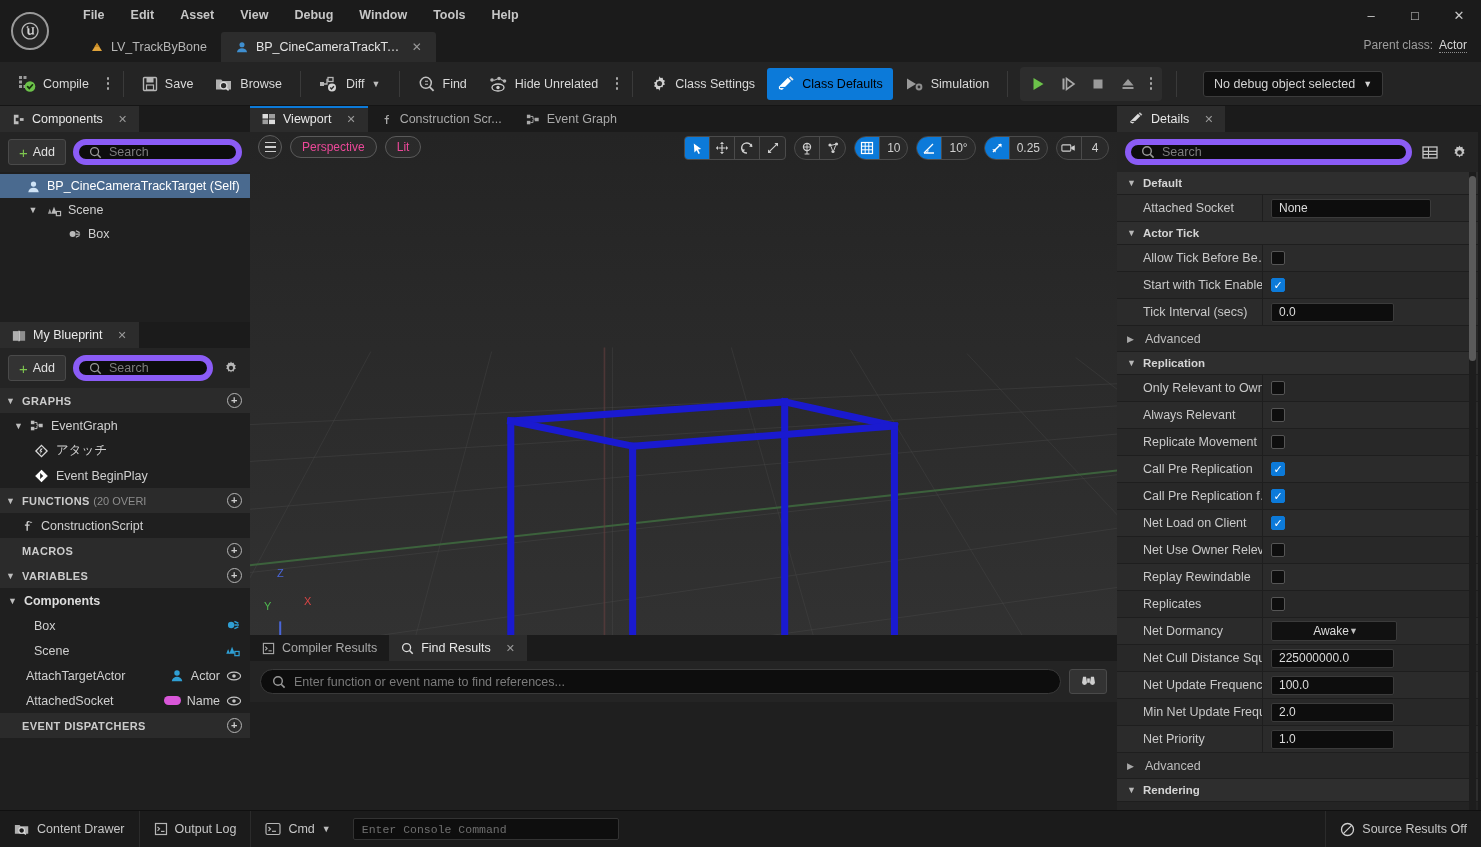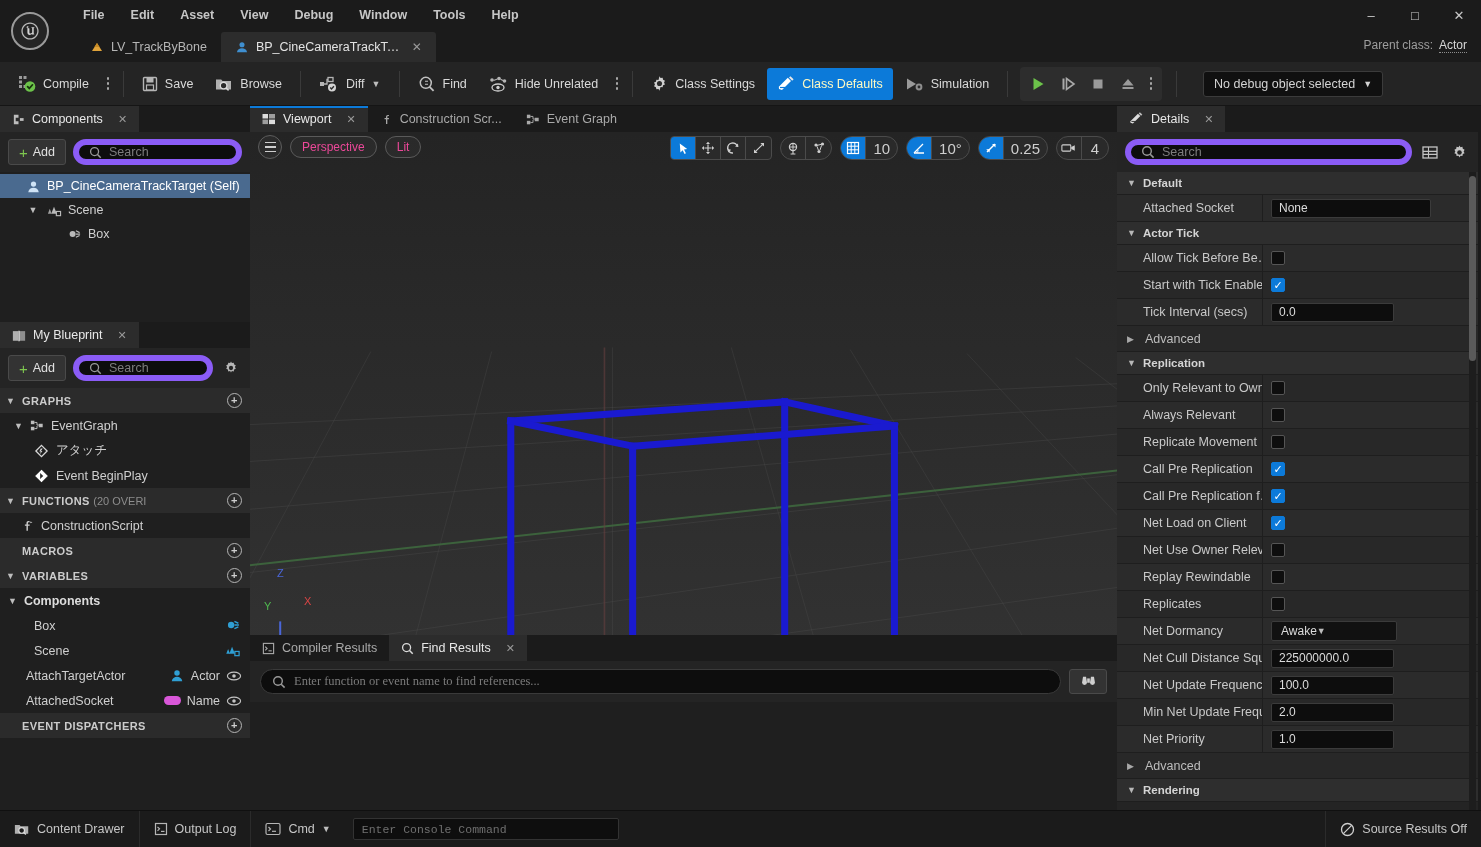--- a/index.html
+++ b/index.html
@@ -53,21 +53,21 @@
 
   
   .toolbar {
     height: 44px; flex: 0 0 44px; background: #242424; display: flex; align-items: center;
     padding: 0 8px; gap: 2px; border-bottom: 1px solid #151515;
   }
   .tb-btn {
     height: 32px; display: flex; align-items: center; gap: 7px; padding: 0 10px;
     border-radius: 3px; color: #dadada; font-size: 12.5px; cursor: default; white-space: nowrap;
   }
-  .tb-btn.accent { background: #0c7ad9; color: #fef9c3; }
+  .tb-btn.accent { background: #0c7ad9; color: #000000; }
   .tb-sep { width: 1px; height: 26px; background: #3a3a3a; margin: 0 6px; }
   .kebab {
     width: 14px; height: 30px; display: flex; flex-direction: column; align-items: center;
     justify-content: center; gap: 2.5px; cursor: default;
   }
   .kebab i { width: 2.5px; height: 2.5px; background: #a8a8a8; border-radius: 50%; display: block; }
   .playgroup {
     display: flex; align-items: center; gap: 2px; background: #2d2d2d; border-radius: 4px;
     padding: 2px 4px; margin-left: 4px;
   }
@@ -158,35 +158,35 @@
   .vp-pill {
     height: 22px; border-radius: 11px; border: 1px solid #5a5a5a; background: #2c2c2cdd;
     display: flex; align-items: center; padding: 0 11px; font-size: 12px; color: #ec4899;
   }
   .vp-right { position: absolute; right: 8px; top: 4px; display: flex; align-items: center; gap: 8px; z-index: 6; }
   .ctlgroup { display: flex; align-items: stretch; border: 1px solid #4b4b4b; border-radius: 4px; overflow: hidden; background: #2b2b2bee; height: 24px; }
   .ctl { width: 25px; display: flex; align-items: center; justify-content: center; border-right: 1px solid #4b4b4b; color: #cfcfcf; }
   .ctl:last-child { border-right: 0; }
   .ctl.on { background: #0c7ad9; color: #fff; }
   .ctlgroup.round { border-radius: 12px; }
-  .numcell { display: flex; align-items: center; padding: 0 7px; font-size: 15px; color: #cfcfcf; min-width: 26px; justify-content: center; }
+  .numcell { display: flex; align-items: center; padding: 0 7px; font-size: 12px; color: #cfcfcf; min-width: 26px; justify-content: center; }
   .grid-lines { position: absolute; inset: 0; }
   .axis-gizmo { position: absolute; left: 14px; bottom: 18px; width: 60px; height: 50px; }
 
   
   .dock { height: 175px; flex: 0 0 175px; display: flex; flex-direction: column; background: #242424; }
   .dock-body { flex: 1; background: #1f1f1f; display: flex; flex-direction: column; }
   .findrow { display: flex; align-items: center; gap: 8px; padding: 8px 10px; background: #242424; }
   .findinput {
     flex: 1; height: 25px; background: #0d0d0d; border: 1px solid #3a3a3a; border-radius: 13px;
     display: flex; align-items: center; gap: 8px; padding: 0 11px;
   }
   .findinput input {
     flex: 1; background: transparent; border: 0; outline: none; color: #d6d6d6; font-size: 12.5px;
-    font-family: Liberation Serif, serif;
+    font-family: Liberation Sans, sans-serif;
   }
   .findinput input::placeholder { color: #7b7b7b; }
   .findbtn {
     width: 38px; height: 25px; background: #333; border: 1px solid #4a4a4a; border-radius: 3px;
     display: flex; align-items: center; justify-content: center;
   }
 
   
   .details-scroll { flex: 1; overflow: hidden; background: #242424; position: relative; }
   .dcat {
@@ -211,21 +211,21 @@
     height: 19px; background: #0d0d0d; border: 1px solid #3b3b3b; border-radius: 2px;
     display: flex; align-items: center; padding: 0 7px; font-size: 12px; color: #dcdcdc; width: 123px;
   }
   .txtfield {
     height: 19px; background: #0d0d0d; border: 1px solid #3b3b3b; border-radius: 2px;
     display: flex; align-items: center; padding: 0 7px; font-size: 12px; color: #dcdcdc; width: 160px;
   }
   .ddfield {
     height: 20px; background: #111; border: 1px solid #3b3b3b; border-radius: 2px;
     display: flex; align-items: center; padding: 0 6px 0 9px; font-size: 12px; color: #dcdcdc; width: 126px;
-    justify-content: flex-start;
+    justify-content: center;
   }
   .subrow { height: 26px; display: flex; align-items: center; background: #282828; border-bottom: 1px solid #1e1e1e; padding-left: 10px; font-size: 12.5px; color: #bdbdbd; }
   .subrow .arrow { width: 18px; color: #a8a8a8; font-size: 9px; }
   .dscroll-thumb { position: absolute; right: 2px; top: 4px; width: 7px; height: 185px; background: #5a5a5a; border-radius: 4px; }
   .dscroll-track { position: absolute; right: 2px; top: 0; bottom: 0; width: 7px; background: #1d1d1d; }
 
   
   .statusbar {
     height: 37px; flex: 0 0 37px; background: #1b1b1b; display: flex; align-items: center;
     border-top: 1px solid #101010;

